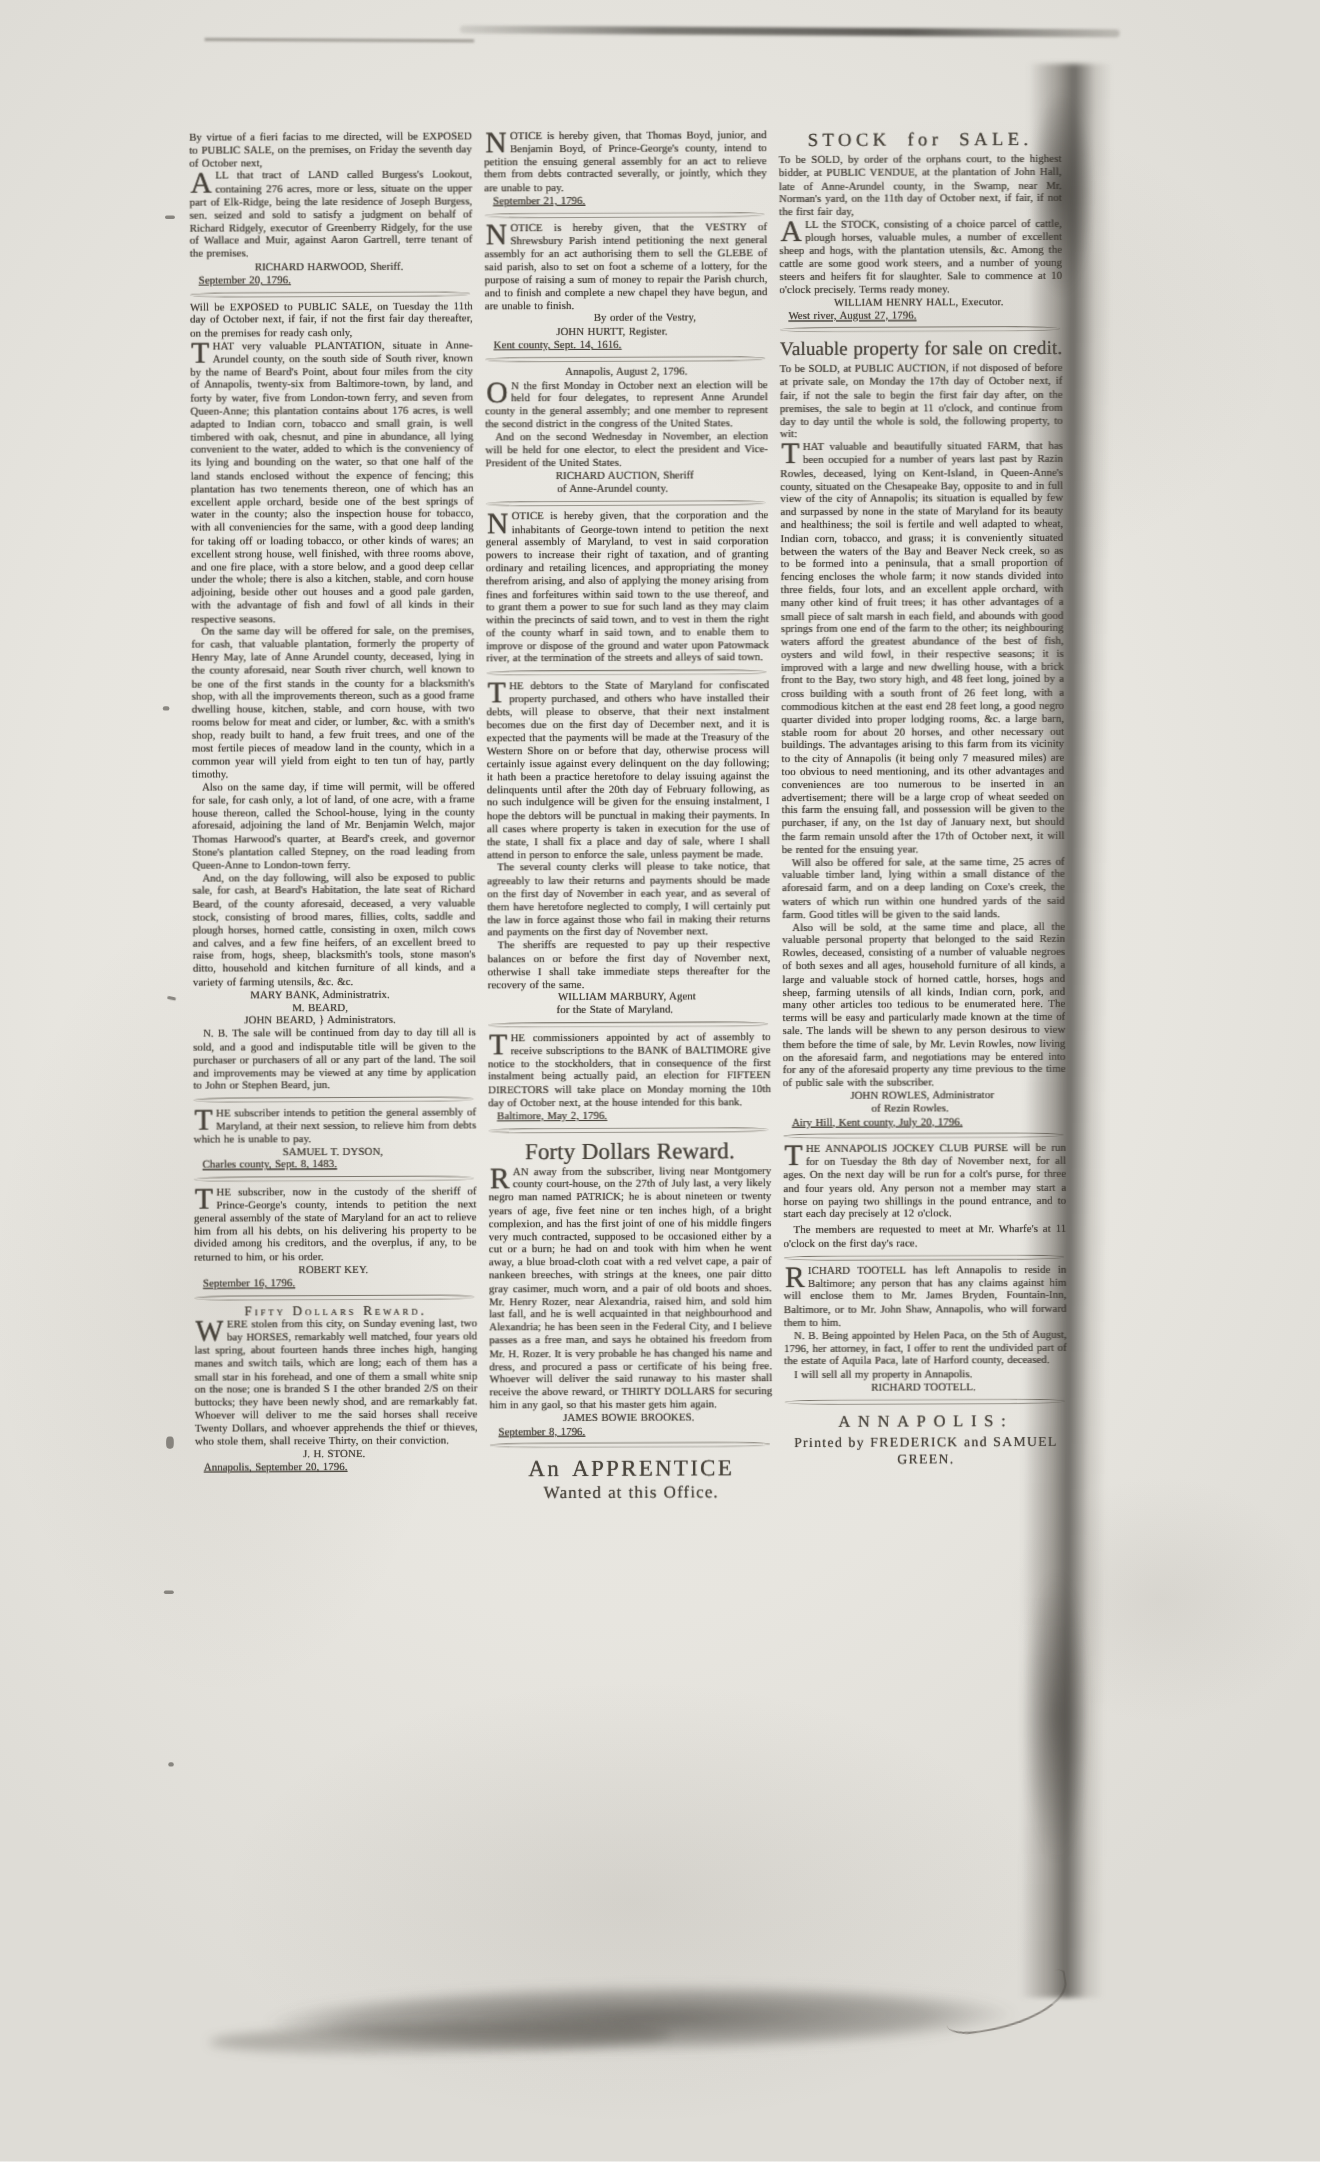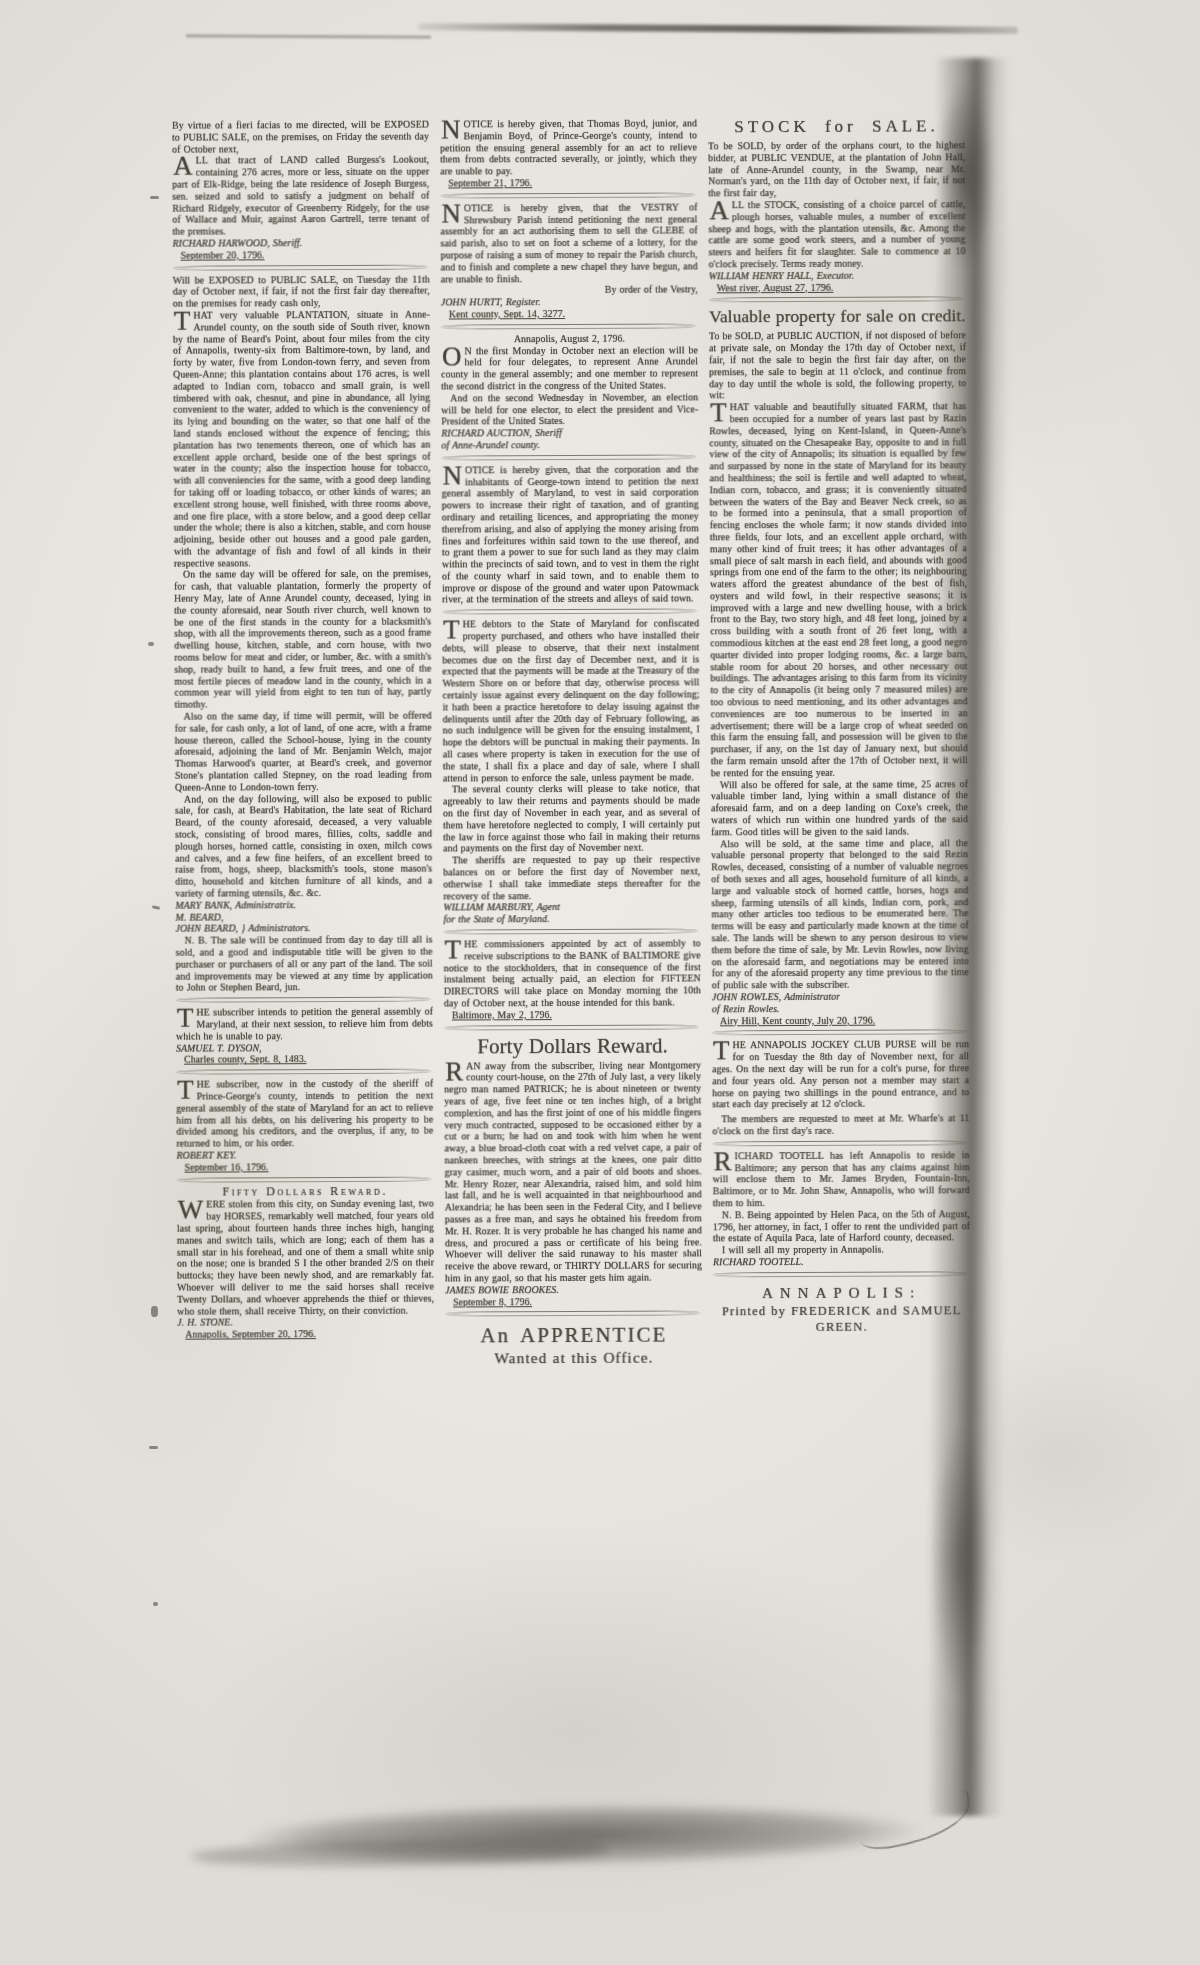--- a/index.html
+++ b/index.html
@@ -19,24 +19,24 @@
     filter:blur(0.18px);
   }
   .col{width:257px;flex:0 0 257px;font-size:9.9px;line-height:11.8px;
        text-align:justify;letter-spacing:.05px;word-spacing:.6px;
        text-shadow:0 0 .7px rgba(73,68,60,.85);}
   .col p{margin:0;}
   p.ind{text-indent:9px;}
   p.intro{text-indent:0;}
   .cap{float:left;font-size:27px;line-height:21px;padding:1px 3px 0 1px;
        text-shadow:0 0 1px rgba(73,68,60,.9);}
-  .sig{text-align:left;padding-right:4px;font-style:italic;}
+  .sig{text-align:center;padding-right:4px;}
   .sig.mid{padding-right:26px;}
   .date{text-align:left;text-indent:8px;text-decoration:underline;}
-  .byline{text-indent:34px;text-align:right;}
+  .byline{text-indent:34px;text-align:center;}
   .ctr{text-align:center;font-family:Liberation Serif, serif;}
   .rule{height:3px;border-top:1px solid rgba(90,84,74,.75);
         border-bottom:1px solid rgba(90,84,74,.55);
         margin:4px 2px 4px 0;border-radius:40%/100%;}
   
   .hd-fifty{font-variant:small-caps;font-size:12px;letter-spacing:2.6px;
             text-align:center;margin:2px 0 1px;}
   .hd-forty{font-size:21px;text-align:center;line-height:24px;margin:2px 0 2px;}
   .hd-stock{font-size:17px;letter-spacing:4px;word-spacing:7px;
             text-align:center;line-height:20px;margin:0 0 3px;}
@@ -140,21 +140,21 @@
       <section>
         <p><span class="cap">N</span><span>OTICE is hereby given, that Thomas Boyd, junior, and Benjamin Boyd, of Prince-George's county, intend to petition the ensuing general assembly for an act to relieve them from debts contracted severally, or jointly, which they are unable to pay.</span></p>
         <div class="date">September 21, 1796.</div>
       </section>
       <div class="rule"></div>
 
       <section>
         <p><span class="cap">N</span><span>OTICE is hereby given, that the VESTRY of Shrewsbury Parish intend petitioning the next general assembly for an act authorising them to sell the GLEBE of said parish, also to set on foot a scheme of a lottery, for the purpose of raising a sum of money to repair the Parish church, and to finish and complete a new chapel they have begun, and are unable to finish.</span></p>
         <div class="byline">By order of the Vestry,</div>
         <div class="sig mid">JOHN HURTT, Register.</div>
-        <div class="date">Kent county, Sept. 14, 3277.</div>
+        <div class="date">Kent county, Sept. 14, 1616.</div>
       </section>
       <div class="rule"></div>
 
       <section>
         <div class="ctr">Annapolis, August 2, 1796.</div>
         <p><span class="cap">O</span><span>N the first Monday in October next an election will be held for four delegates, to represent Anne Arundel county in the general assembly; and one member to represent the second district in the congress of the United States.</span></p>
         <p class="ind">And on the second Wednesday in November, an election will be held for one elector, to elect the president and Vice-President of the United States.</p>
         <div class="sig">RICHARD AUCTION, Sheriff</div>
         <div class="sig mid">of Anne-Arundel county.</div>
       </section>

